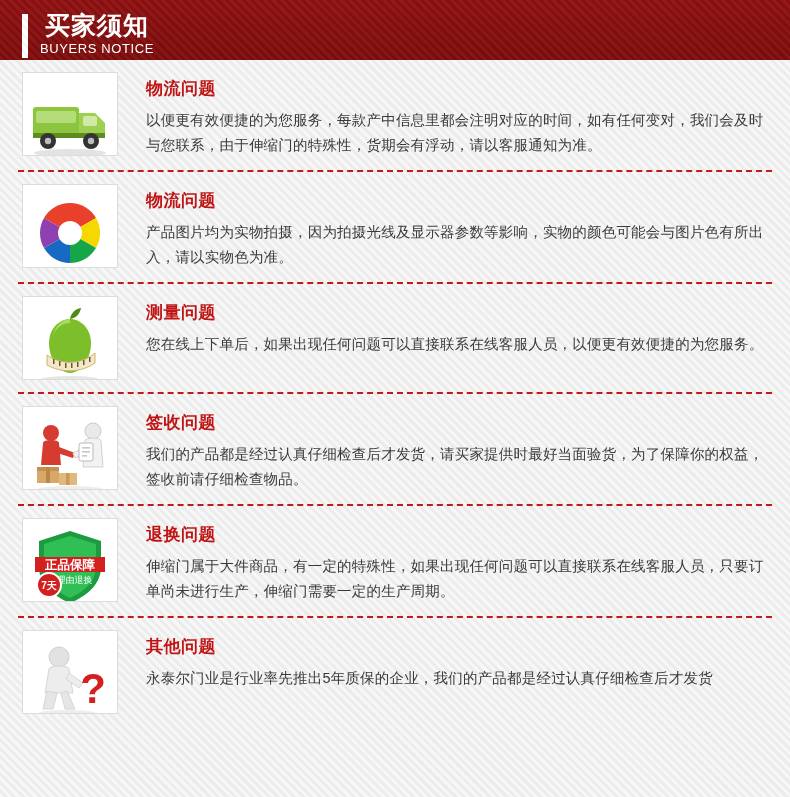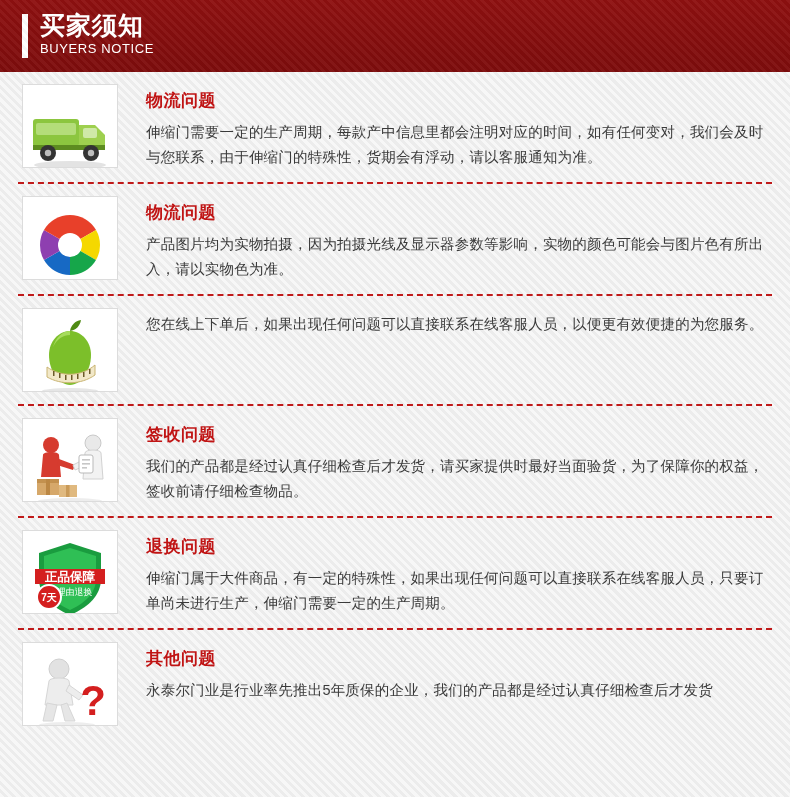--- a/index.html
+++ b/index.html
@@ -19,24 +19,25 @@
     overflow: hidden;
     background:
       repeating-linear-gradient(45deg,
         #f7f7f7 0px, #f7f7f7 3px,
         #ececec 3px, #ececec 6px);
   }
 
   
   .header {
     position: relative;
-    height: 72px;
+    height: 60px;
     background: #8f0f0f;
     background: linear-gradient(180deg, #8e1010 0%, #7d0c0c 100%);
     overflow: hidden;
+    text-align: center;
   }
   .header::after {
     content: "";
     position: absolute;
     inset: 0;
     background:
       repeating-linear-gradient(45deg,
         rgba(255,255,255,0.045) 0px, rgba(255,255,255,0.045) 3px,
         rgba(0,0,0,0.03) 3px, rgba(0,0,0,0.03) 6px);
     pointer-events: none;
@@ -152,21 +153,21 @@
           <circle cx="25" cy="68" r="8" fill="#333333"></circle>
           <circle cx="25" cy="68" r="3.2" fill="#bdbdbd"></circle>
           <circle cx="68" cy="68" r="8" fill="#333333"></circle>
           <circle cx="68" cy="68" r="3.2" fill="#bdbdbd"></circle>
 
           <ellipse cx="47" cy="80" rx="36" ry="4" fill="#e3e3e3"></ellipse>
         </svg>
       </div>
       <div class="body">
         <div class="item-title">物流问题</div>
-        <div class="item-text">伸缩门需要一定的生产周期，每款产中信息里都会注明对应的时间，如有任何变对，我们会及时与您联系，由于伸缩门的特殊性，货期会有浮动，请以客服通知为准。</div>
+        <div class="item-text">以便更有效便捷的为您服务，每款产中信息里都会注明对应的时间，如有任何变对，我们会及时与您联系，由于伸缩门的特殊性，货期会有浮动，请以客服通知为准。</div>
       </div>
     </div>
 
     <div class="row-sep"></div>
 
     <div class="row">
       <div class="thumb">
         <svg width="94" height="94" viewBox="0 0 94 94">
           <rect x="0" y="0" width="94" height="94" fill="#ffffff"></rect>
           <g transform="translate(47,48)">
@@ -204,20 +205,21 @@
             <rect x="42" y="66" width="1.5" height="5"></rect>
             <rect x="48" y="66" width="1.5" height="5"></rect>
             <rect x="54" y="65" width="1.5" height="5"></rect>
             <rect x="60" y="63" width="1.5" height="5"></rect>
             <rect x="66" y="60" width="1.5" height="5"></rect>
           </g>
           <ellipse cx="47" cy="82" rx="28" ry="3" fill="#e6e6e6"></ellipse>
         </svg>
       </div>
       <div class="body">
+        <div class="item-title">测量问题</div>
         <div class="item-text">您在线上下单后，如果出现任何问题可以直接联系在线客服人员，以便更有效便捷的为您服务。</div>
       </div>
     </div>
 
     <div class="row-sep"></div>
 
     <div class="row">
       <div class="thumb">
         <svg width="94" height="94" viewBox="0 0 94 94">
           <rect x="0" y="0" width="94" height="94" fill="#ffffff"></rect>

